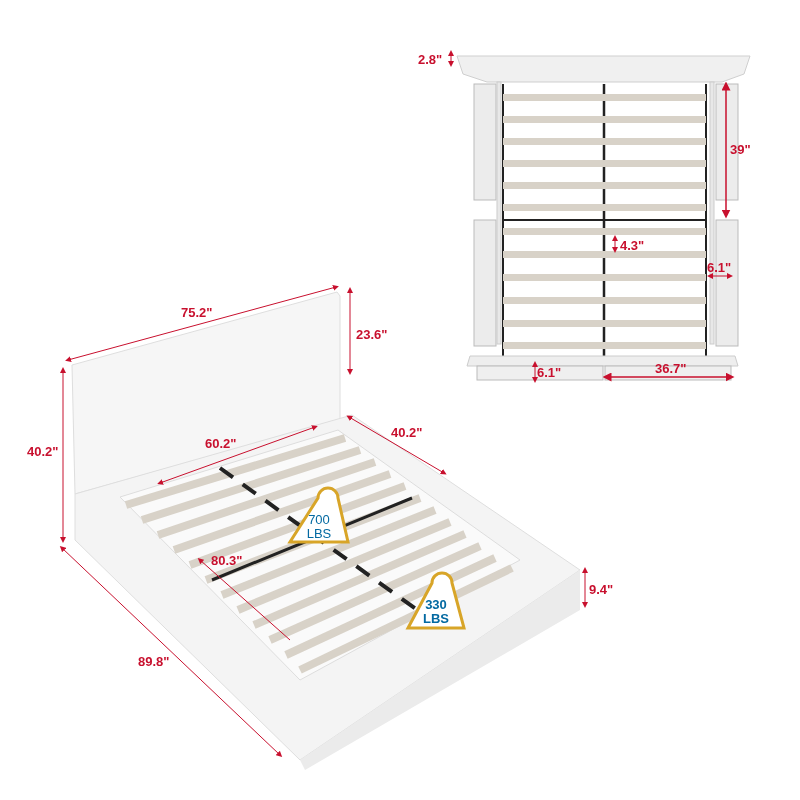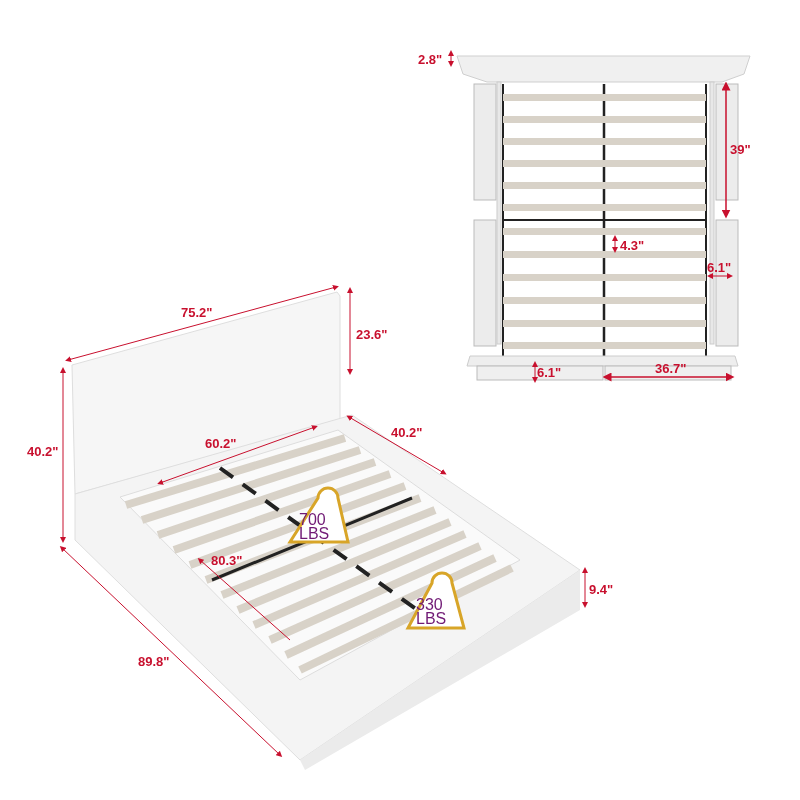--- a/index.html
+++ b/index.html
@@ -1,19 +1,19 @@
 <!DOCTYPE html>
 <html><head>
 <meta charset="utf-8">
 <style>
   html,body{margin:0;padding:0;background:#fff;}
   body{width:800px;height:800px;position:relative;overflow:hidden;font-family:"Liberation Sans",sans-serif;}
   svg{position:absolute;left:0;top:0;}
   .dim{position:absolute;color:#c8102e;font-weight:bold;font-size:13px;white-space:nowrap;}
-  .wlabel{position:absolute;font-size:16px;color:#701a75;line-height:14px;width:40px;}
+  .wlabel{position:absolute;font-size:13px;color:#0369a1;text-align:center;line-height:14px;width:40px;}
 </style>
 </head>
 <body>
 
 <svg width="800" height="800" viewBox="0 0 800 800">
   <defs>
     <marker id="ar" markerWidth="6" markerHeight="6" refX="3" refY="3" orient="auto-start-reverse">
       <path d="M0,0 L6,3 L0,6 z" fill="#c8102e"></path>
     </marker>
   </defs>
@@ -110,16 +110,16 @@
 <span class="dim" style="left:205px;top:436px;">60.2"</span>
 <span class="dim" style="left:391px;top:425px;">40.2"</span>
 <span class="dim" style="left:211px;top:553px;">80.3"</span>
 <span class="dim" style="left:138px;top:654px;">89.8"</span>
 <span class="dim" style="left:589px;top:582px;">9.4"</span>
 
 <div class="wlabel" style="left:299px;top:513px;">
   <div>700</div>
   <div>LBS</div>
 </div>
-<div class="wlabel" style="left:416px;top:598px;">
+<div class="wlabel" style="left:416px;top:598px;font-weight:bold;">
   <div>330</div>
   <div>LBS</div>
 </div>
 
 </body></html>

